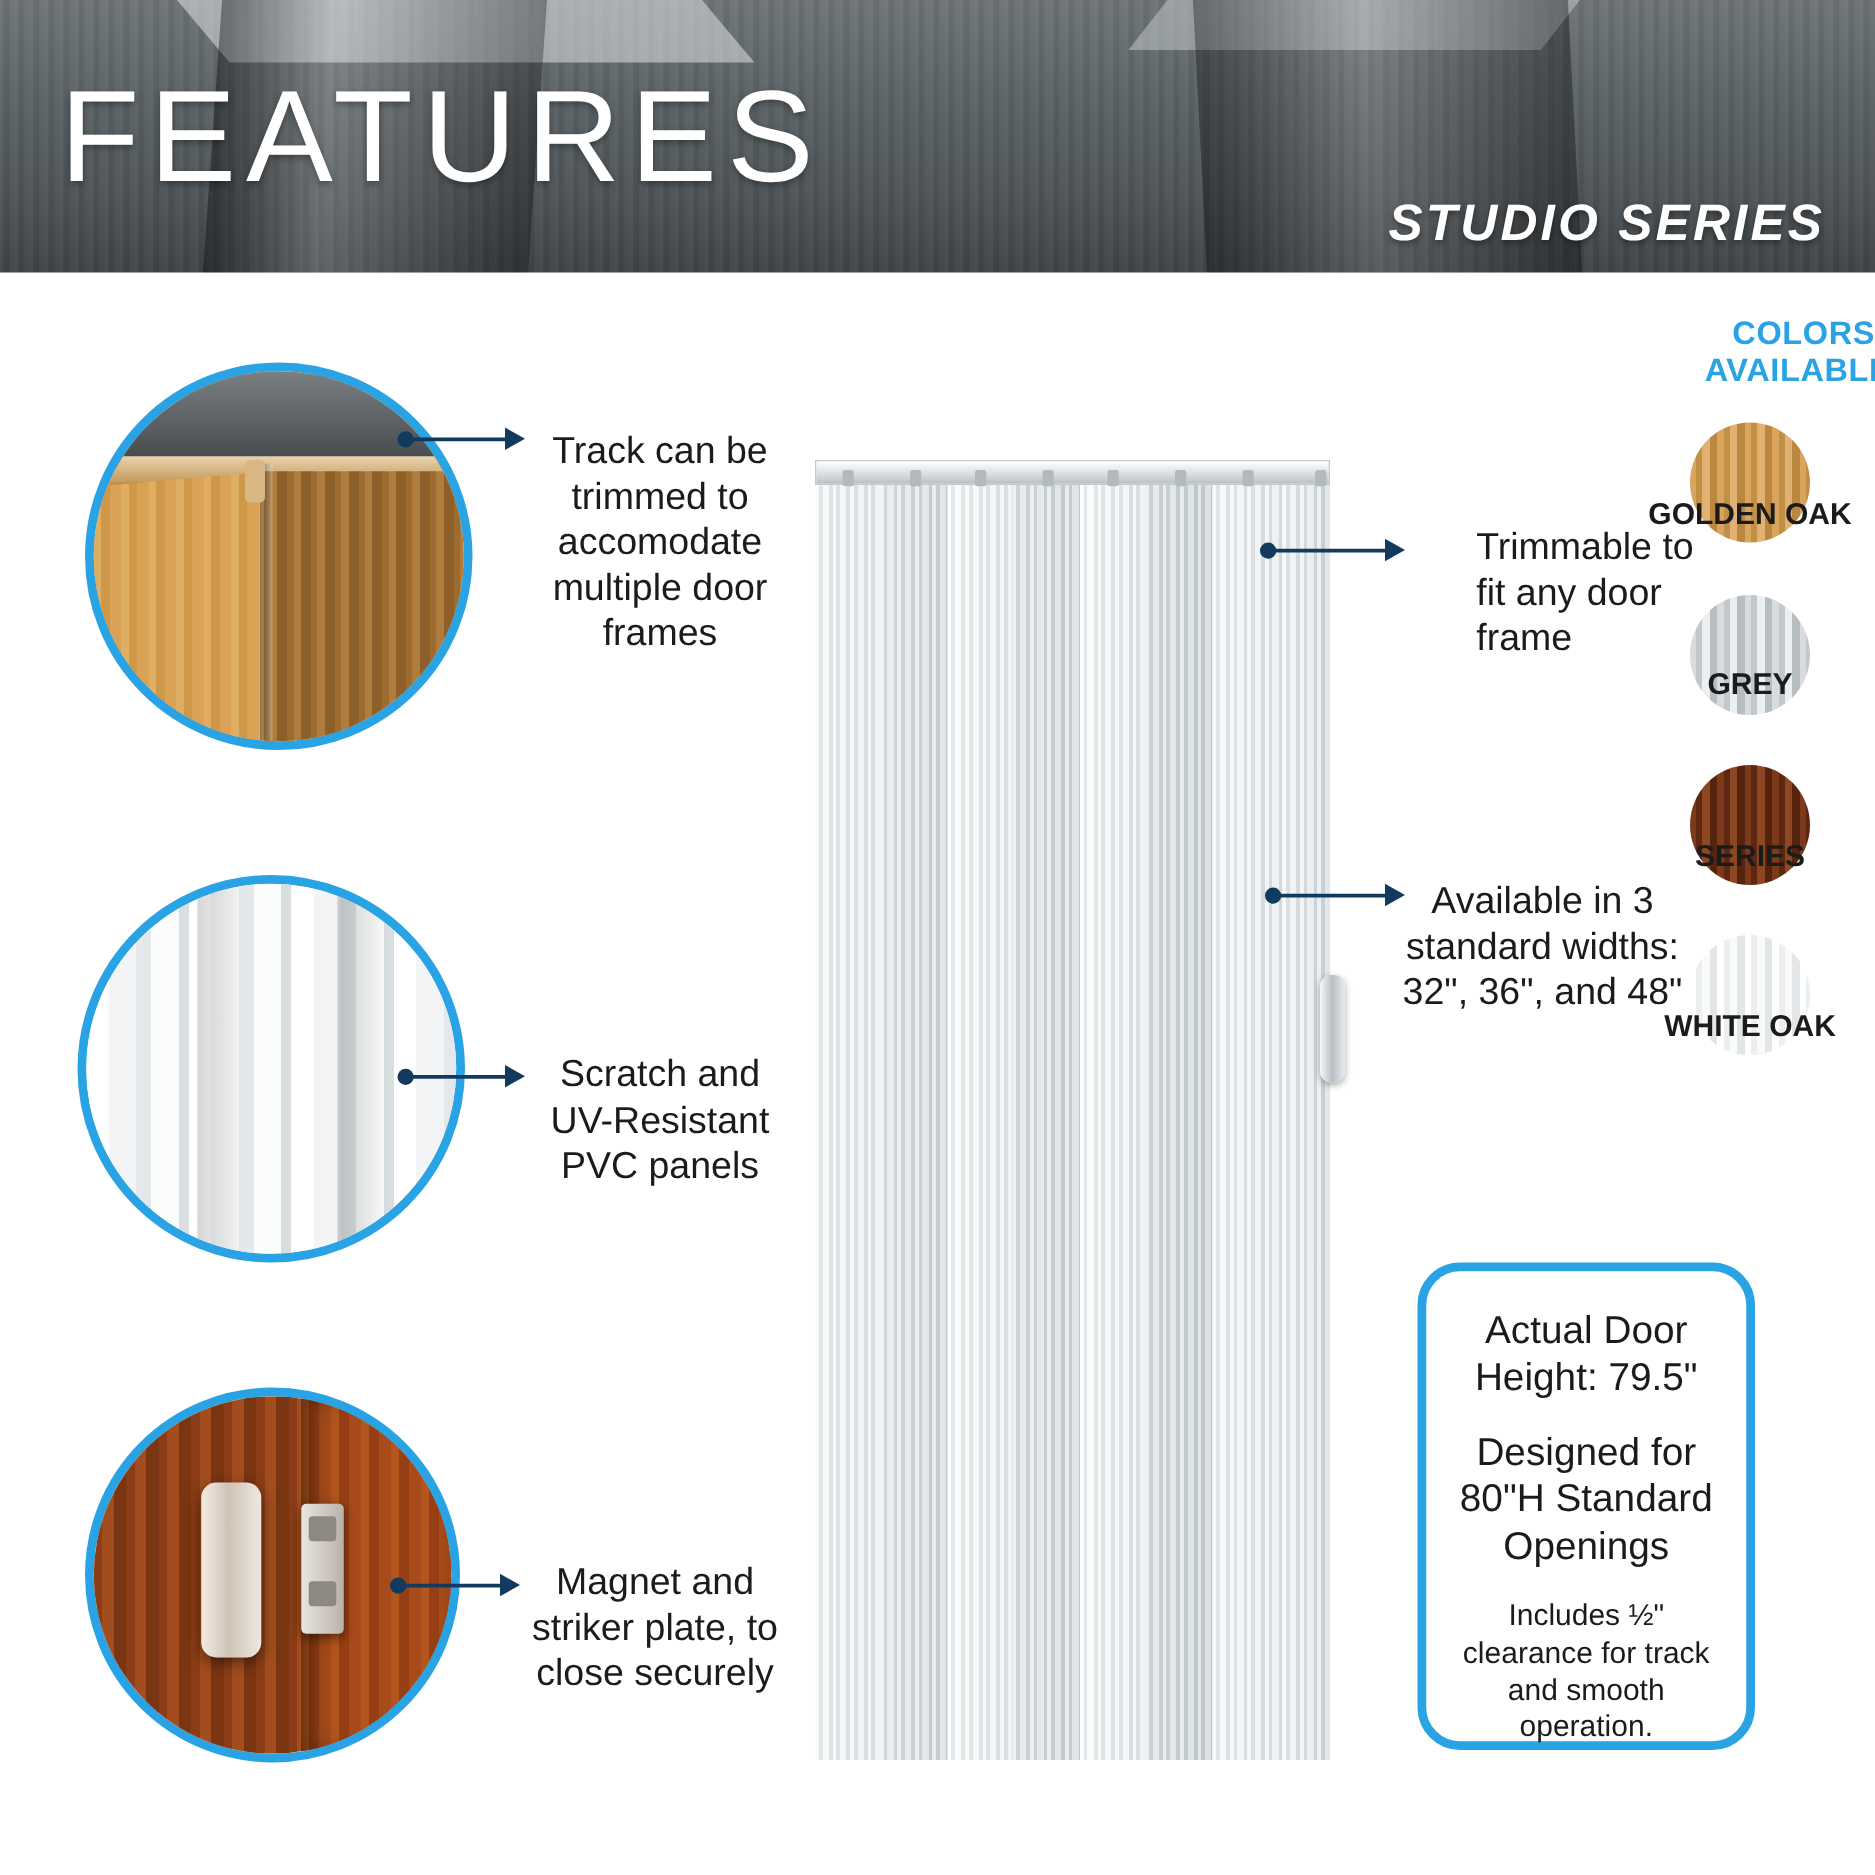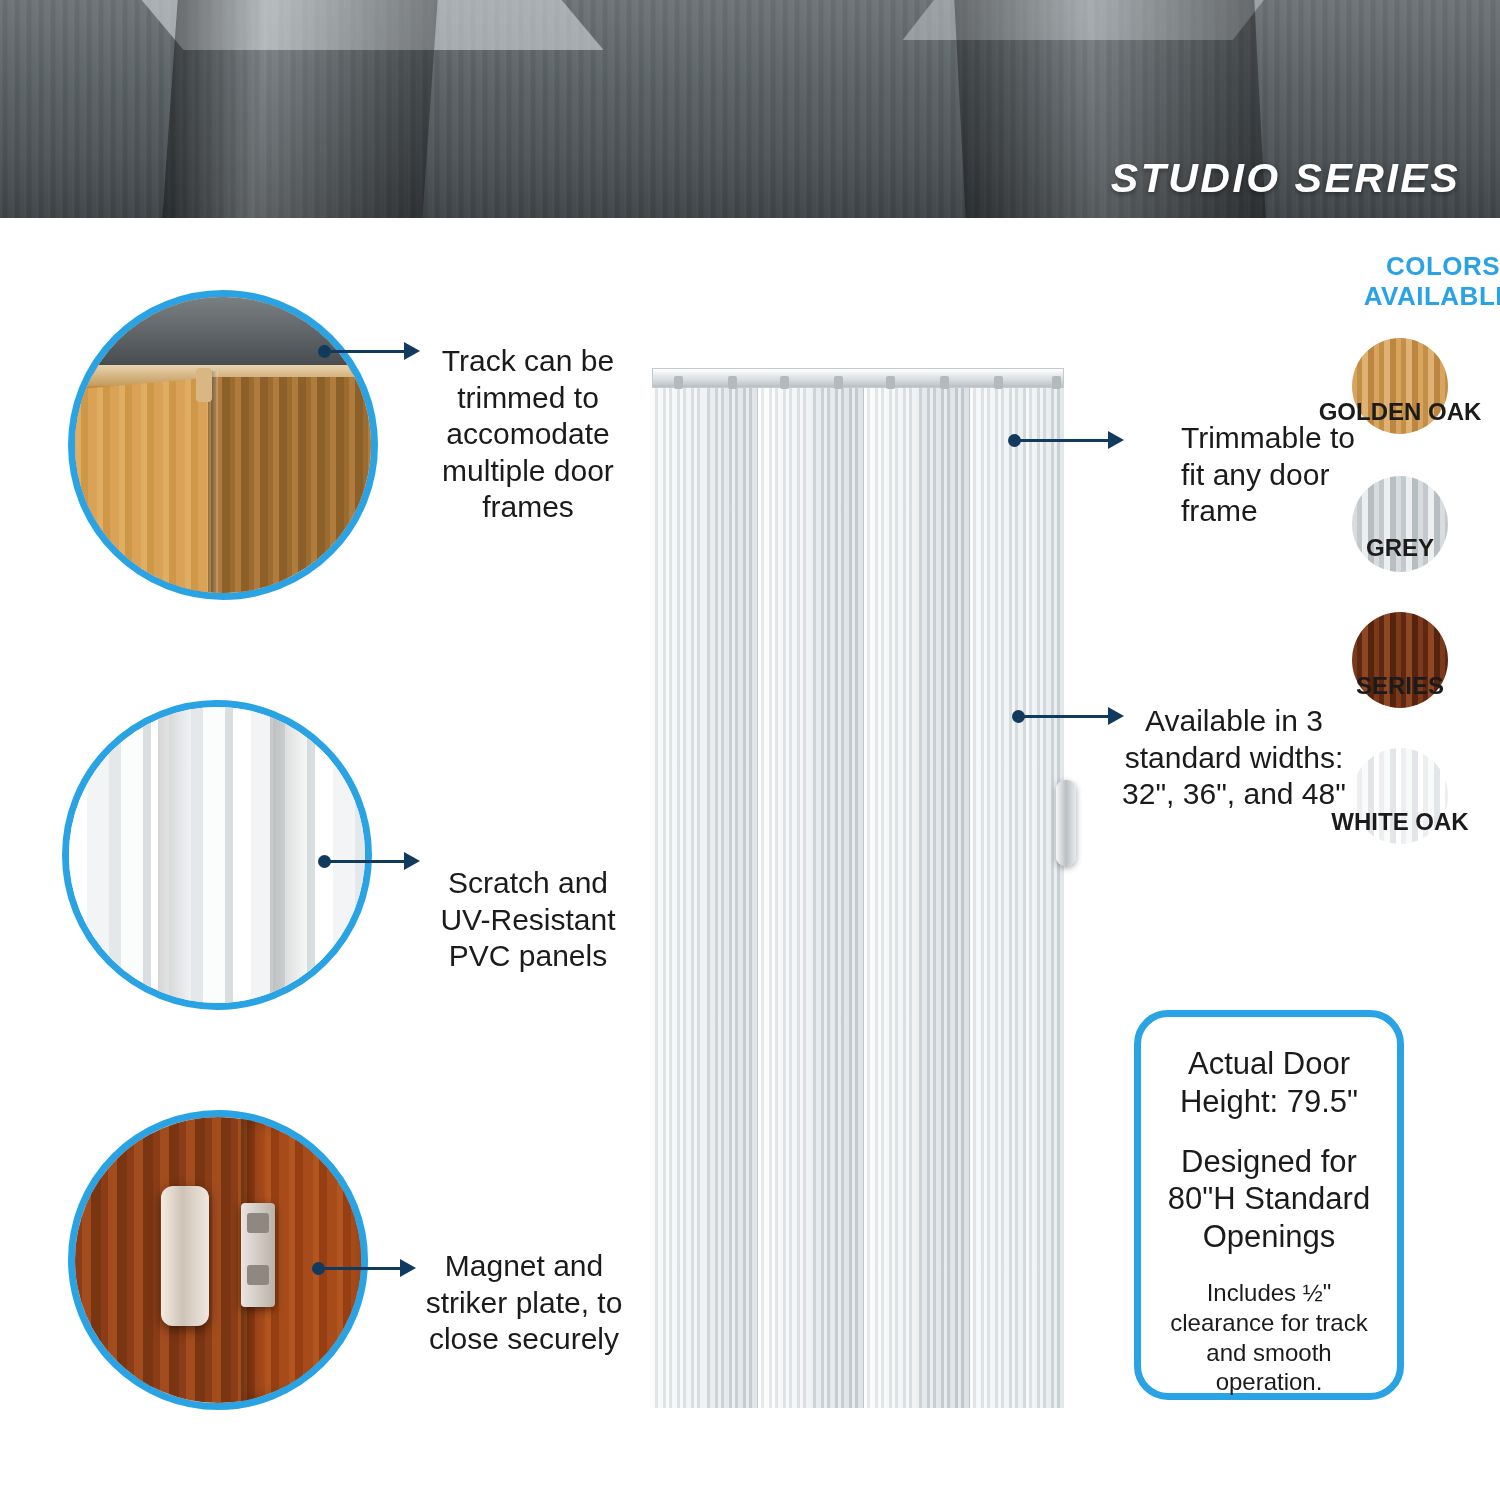--- a/index.html
+++ b/index.html
@@ -253,20 +253,21 @@
 </style>
 </head>
 <body>
 
 <div class="header">
   <div class="grain"></div>
   <div class="ceil-l"></div>
   <div class="ceil-r"></div>
   <div class="vwall-l"></div>
   <div class="vwall-r"></div>
+  <div class="header-title">FEATURES</div>
   <div class="header-series">STUDIO SERIES</div>
 </div>
 
 <div class="circle" style="left:68px; top:290px; width:310px; height:310px;">
   <div class="photo-oak-track">
     <div class="sky"></div>
     <div class="trackbar"></div>
     <div class="panelA"></div>
     <div class="panelB"></div>
     <div class="seam"></div>
@@ -280,21 +281,21 @@
 
 <div class="circle" style="left:62px; top:700px; width:310px; height:310px;">
   <div class="photo-white-panels">
     <div class="sh1"></div>
     <div class="sh2"></div>
   </div>
 </div>
 <div class="dot" style="left:318px; top:855px;"></div>
 <div class="conn" style="left:328px; top:860px; width:78px;"></div>
 <div class="arrow-r" style="left:404px; top:852px;"></div>
-<div class="callout-text" style="left:428px; top:842px; width:200px;margin-top:23px;">Scratch and UV-Resistant PVC panels</div>
+<div class="callout-text" style="left:428px; top:842px; width:200px;">Scratch and UV-Resistant PVC panels</div>
 
 <div class="circle" style="left:68px; top:1110px; width:300px; height:300px;">
   <div class="photo-handle">
     <div class="panel-right"></div>
     <div class="handle"></div>
     <div class="striker">
       <i style="top:10px;"></i>
       <i style="top:62px;"></i>
     </div>
   </div>

